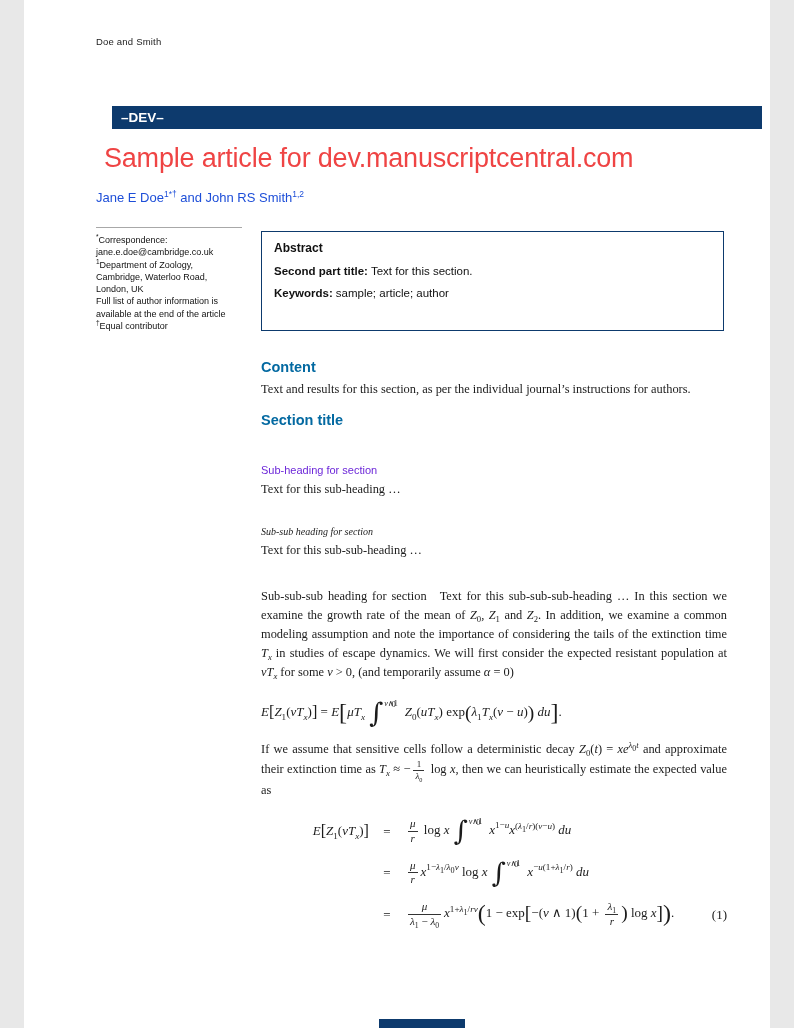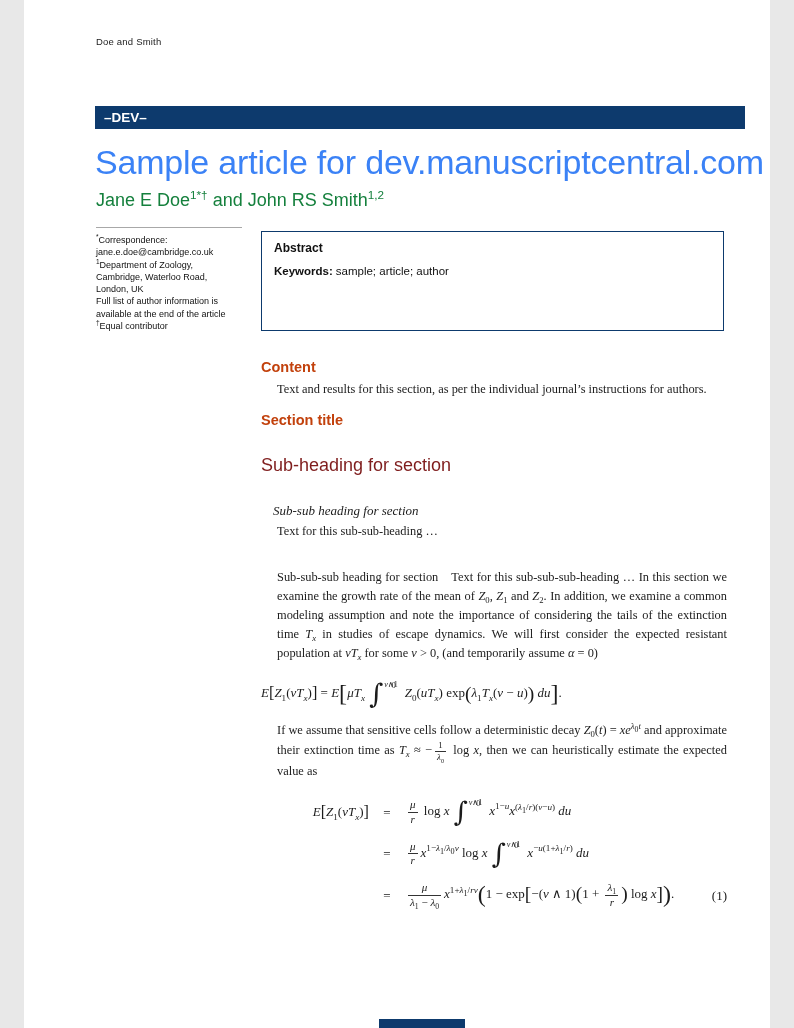--- a/index.html
+++ b/index.html
@@ -11,33 +11,33 @@
   .page{
     position:relative;width:746px;height:1028px;margin:0 auto;background:#ffffff;
     overflow:hidden;color:var(--text);
   }
   
   .running-head{
     position:absolute;left:72px;top:36px;
     font:9.5px "Liberation Sans",sans-serif;color:#222;letter-spacing:.2px;
   }
   .banner{
-    position:absolute;left:71px;top:106px;width:650px;height:23px;
+    position:absolute;left:88px;top:106px;width:650px;height:23px;
     background:var(--navy);box-sizing:border-box;padding-left:9px;
     font-family:"Liberation Sans",sans-serif;font-weight:bold;font-size:13.5px;
     color:#ffffff;line-height:23px;
   }
   .title{
-    position:absolute;left:71px;top:143px;margin:0;width:680px;
-    font-family:"Liberation Sans",sans-serif;font-weight:normal;font-size:34px;
-    color:#3b82f6;letter-spacing:-0.2px;
+    position:absolute;left:80px;top:143px;margin:0;width:680px;
+    font-family:"Liberation Sans",sans-serif;font-weight:normal;font-size:27px;
+    color:#ef4444;letter-spacing:-0.2px;
   }
   .authors{
     position:absolute;left:72px;top:190px;
-    font-family:"Liberation Sans",sans-serif;font-size:18px;color:#15803d;
+    font-family:"Liberation Sans",sans-serif;font-size:13px;color:#1d4ed8;
   }
   .authors sup{font-size:0.65em;line-height:0;}
   
   .sidebar{
     position:absolute;left:72px;top:227px;width:146px;
     border-top:1px solid var(--rule);padding-top:6px;
     font-family:"Liberation Sans",sans-serif;font-size:9px;line-height:12.3px;color:#111;
   }
   .sidebar sup{font-size:0.72em;line-height:0;}
   
@@ -50,32 +50,32 @@
   .abs-item{margin-top:7px;line-height:1.3;}
   .abs-item b{margin-right:3px;}
   
   .main{
     position:absolute;left:237px;top:359px;width:466px;
     font-family:"Liberation Serif","DejaVu Serif",serif;font-size:12.4px;
     line-height:19px;color:#1b1b1b;
   }
   .h-main{
     font-family:"Liberation Sans",sans-serif;font-weight:bold;font-size:14.5px;
-    margin:0 0 4px 0;color:#c2410c;line-height:1.2;
+    margin:0 0 4px 0;color:#0369a1;line-height:1.2;
   }
   .h-sect{margin-top:13px;}
   .h-sub{
-    font-family:"Liberation Sans",sans-serif;font-weight:normal;font-size:18px;
-    margin:25px 0 3px 0;color:#7f1d1d;line-height:1.2;
+    font-family:"Liberation Sans",sans-serif;font-weight:normal;font-size:11px;
+    margin:34px 0 3px 0;color:#6d28d9;line-height:1.2;
   }
   .h-subsub{
     font-family:"Liberation Serif","DejaVu Serif",serif;font-style:italic;
-    font-weight:normal;font-size:13px;margin:27px 0 3px 12px;line-height:1.2;
-  }
-  .main p{margin:0 0 0 16px;}
+    font-weight:normal;font-size:10px;margin:27px 0 3px 0;line-height:1.2;
+  }
+  .main p{margin:0 0 0 0;}
   .just{text-align:justify;}
   .runin{margin-top:27px !important;}
   .runin-head{margin-right:13px;}
   
   .math, .eq, .align{font-family:"Liberation Serif","DejaVu Serif",serif;}
   sup,sub{font-size:0.7em;line-height:0;}
   sup sub, sub sub, sup i sub{font-size:0.9em;}
   .eq{ margin:18px 0 14px 0;font-size:13px;white-space:nowrap;}
   .frac{display:inline-block;vertical-align:middle;text-align:center;
         font-size:0.85em;line-height:1.2;margin:0 3px;}
@@ -126,32 +126,36 @@
     <div>Cambridge, Waterloo Road,</div>
     <div>London, UK</div>
     <div>Full list of author information is</div>
     <div>available at the end of the article</div>
     <div><sup>†</sup>Equal contributor</div>
   </aside>
 
   <section class="abstract-box">
     <div class="abs-heading">Abstract</div>
     <div class="abs-item">
+      <b>Second part title:</b><span>Text for this section.</span>
+    </div>
+    <div class="abs-item">
       <b>Keywords:</b><span>sample; article; author</span>
     </div>
   </section>
 
   <main class="main">
 
     <h2 class="h-main">Content</h2>
     <p class="just">Text and results for this section, as per the individual journal’s instructions for authors.</p>
 
     <h2 class="h-main h-sect">Section title</h2>
 
     <h3 class="h-sub">Sub-heading for section</h3>
+    <p>Text for this sub-heading …</p>
 
     <h4 class="h-subsub">Sub-sub heading for section</h4>
     <p>Text for this sub-sub-heading …</p>
 
     <p class="just runin">
       <span class="runin-head">Sub-sub-sub heading for section</span><span class="math">Text for this sub-sub-sub-heading … In this section we examine the growth rate of the mean of <i>Z</i><sub>0</sub>, <i>Z</i><sub>1</sub> and <i>Z</i><sub>2</sub>. In addition, we examine a common modeling assumption and note the importance of considering the tails of the extinction time <i>T<sub>x</sub></i> in studies of escape dynamics. We will first consider the expected resistant population at <i>vT<sub>x</sub></i> for some <i>v</i> &gt; 0, (and temporarily assume <i>α</i> = 0)</span>
     </p>
 
     <div class="eq"><i>E</i><span class="b1">[</span><i>Z</i><sub>1</sub>(<i>vT<sub>x</sub></i>)<span class="b1">]</span> = <i>E</i><span class="b2">[</span><i>μT<sub>x</sub></i><span class="intwrap">
           <span class="int">∫</span>

